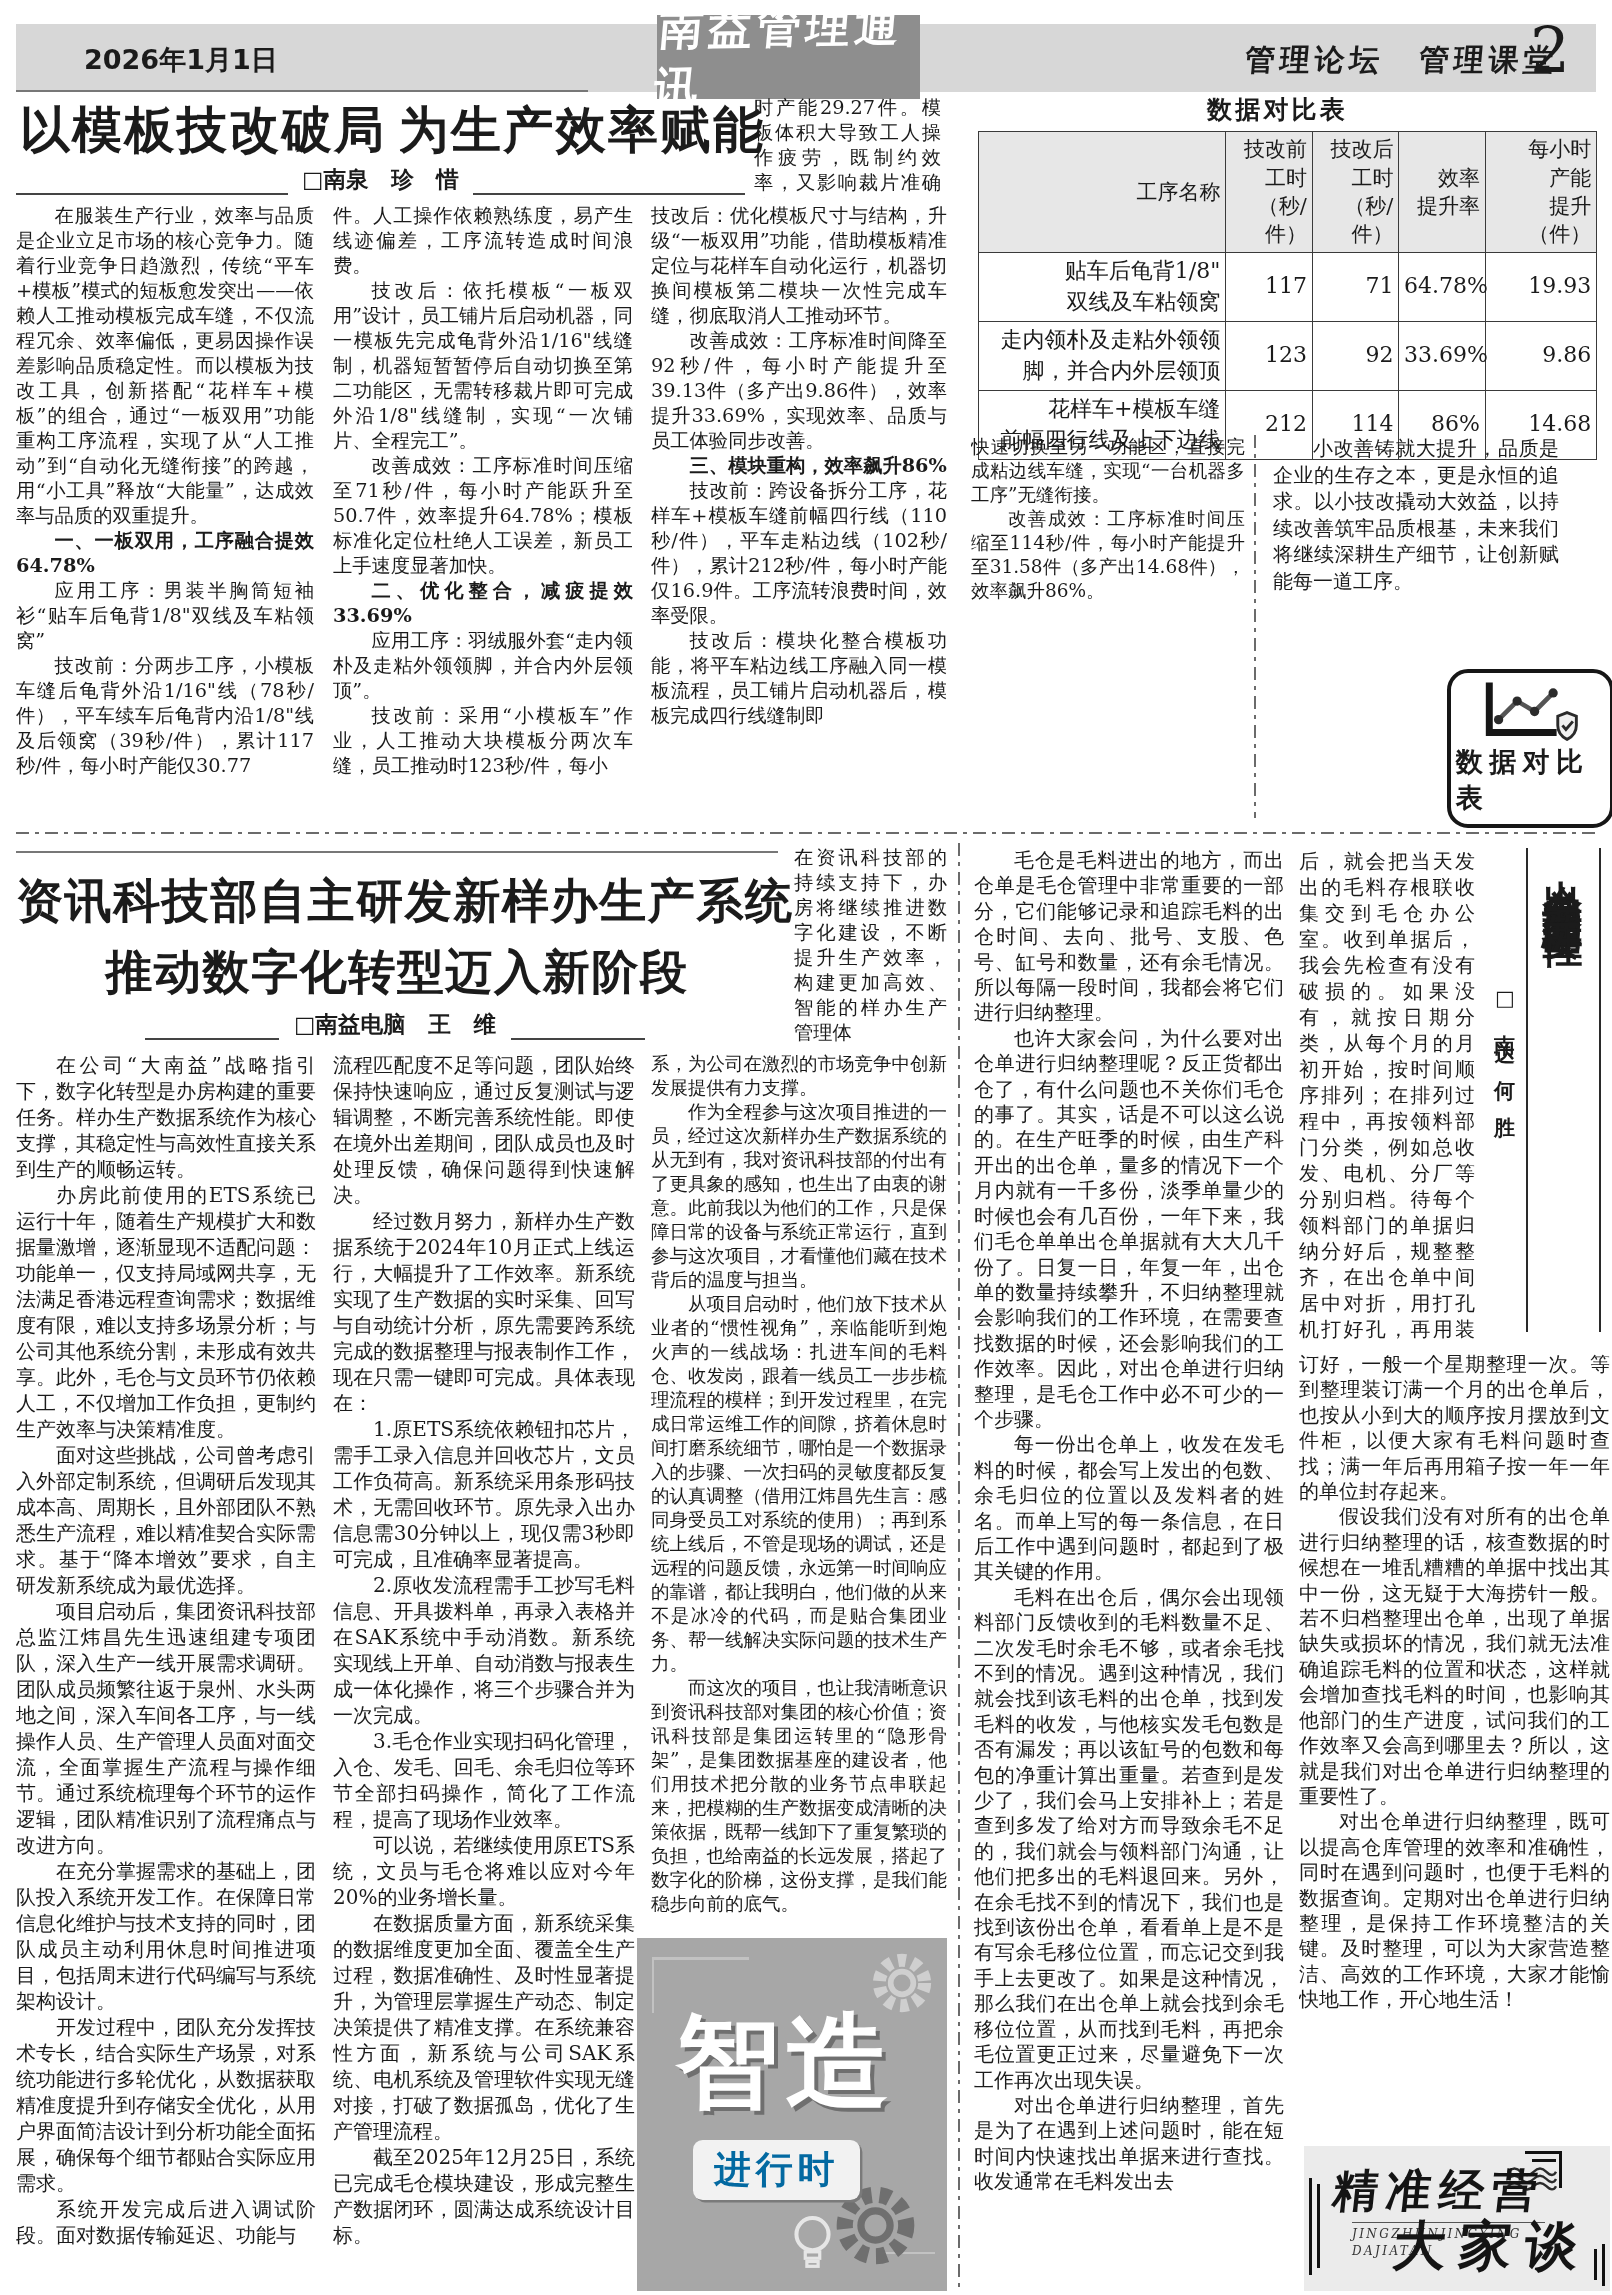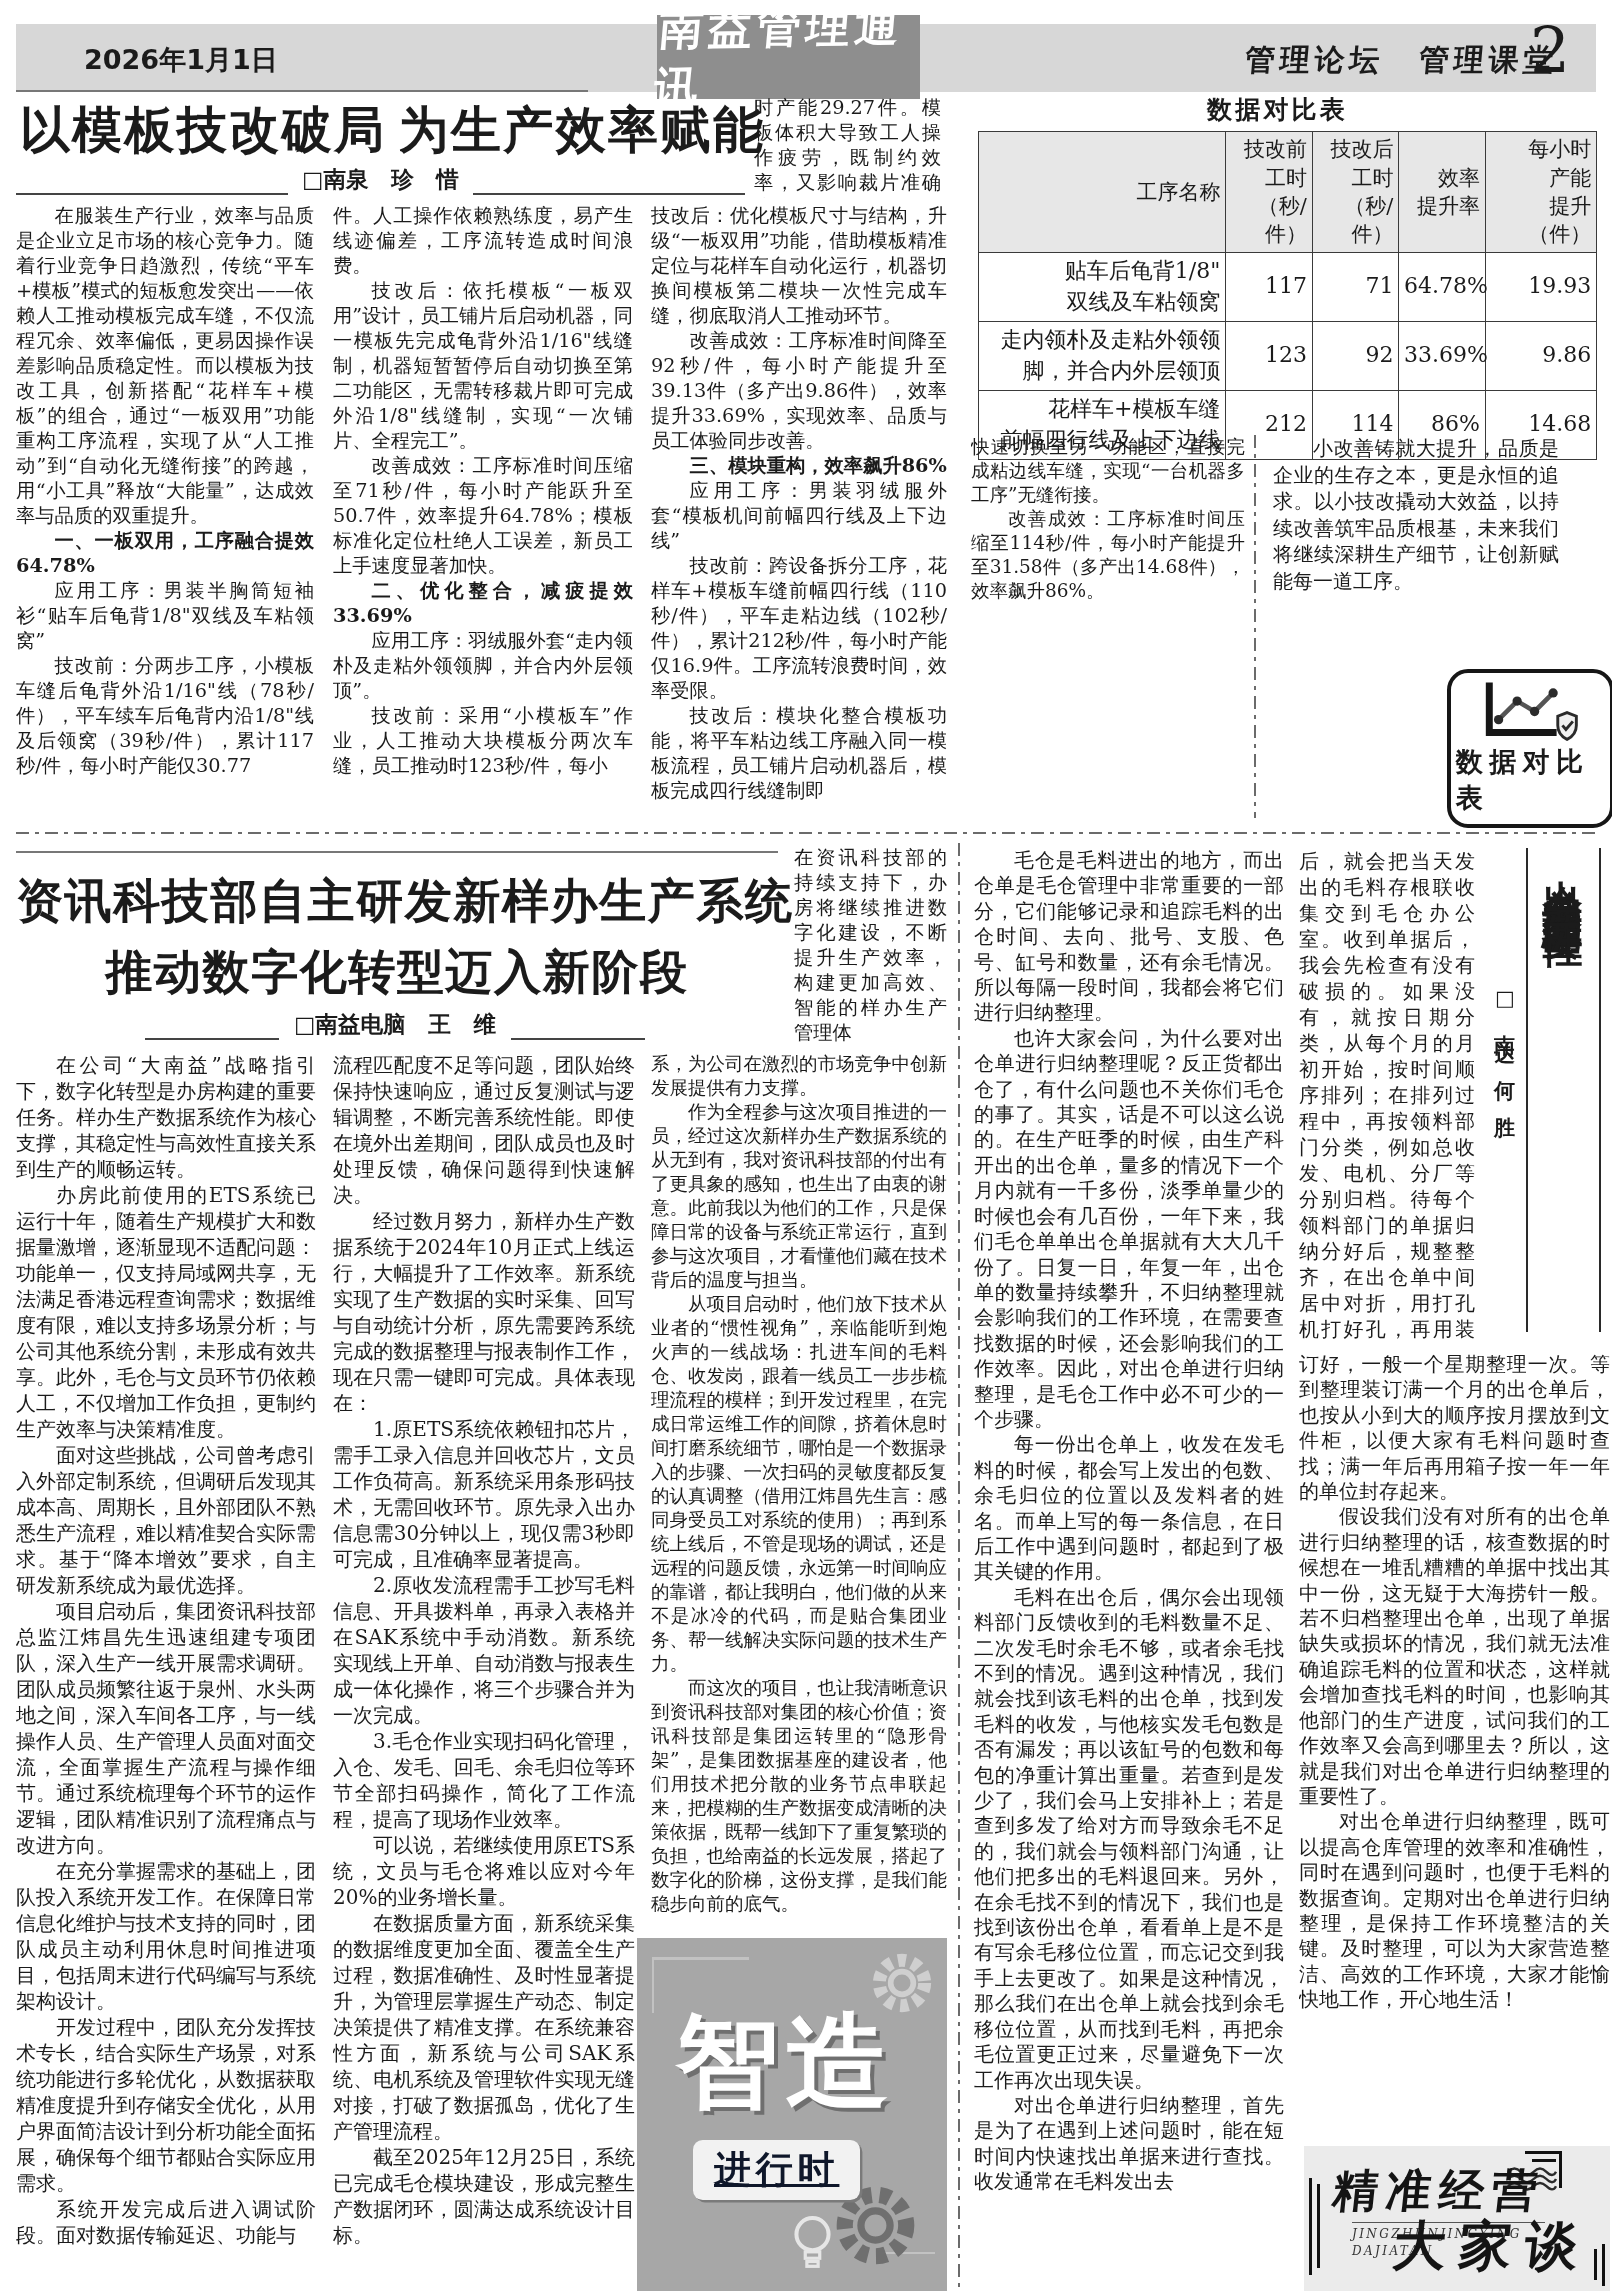--- a/index.html
+++ b/index.html
@@ -41,21 +41,21 @@
 
   
   .kongben{border:4.8px solid #161616;border-radius:21px;background:#fff;display:flex;flex-direction:column;align-items:center;justify-content:flex-end;padding:6.4px 4.8px 8px;}
   .kongben .lab{font-size:27px;font-weight:800;letter-spacing:6.4px;font-family:"DejaVu Sans","Liberation Sans",sans-serif;}
 
   
   .zhizao{background:#a7a7a7;overflow:hidden;}
   .zz-big{position:absolute;left:39px;top:56px;font-size:103px;font-weight:900;color:#ffffff;
           text-shadow:4px 4px 0 #6f6f6f;font-family:"DejaVu Sans","Liberation Sans",sans-serif;letter-spacing:6.4px;}
   .zz-pill{position:absolute;left:56px;top:202px;background:#f2f2f2;border-radius:9.7px;padding:4.8px 21px;
-           font-size:37px;font-weight:800;color:#0f172a;letter-spacing:4.8px;box-shadow:2.4px 2.4px 0 #7a7a7a;text-decoration:underline;}
+           font-size:37px;font-weight:800;color:#0369a1;letter-spacing:4.8px;box-shadow:2.4px 2.4px 0 #7a7a7a;}
   .zz-line{position:absolute;background:#c2c2c2;}
 
   
   .jingzhun{background:#ebebeb;overflow:hidden;}
   .jz1{position:absolute;left:29px;top:14.5px;font-size:45px;font-weight:900;letter-spacing:8px;transform:skewX(-6deg);color:#141414;}
   .jz-latin{position:absolute;left:48px;top:76px;font-size:12px;font-style:italic;letter-spacing:2.4px;color:#333;border-top:1.6px solid #555;padding-top:3.2px;width:193px;line-height:1.4;}
   .jz2{position:absolute;right:19.3px;bottom:8px;font-size:53px;font-weight:900;letter-spacing:13px;transform:skewX(-6deg);color:#141414;}
   .bracket{position:absolute;width:44px;height:44px;}
   .bracket i,.bracket b{position:absolute;display:block;}
 
@@ -105,21 +105,20 @@
       <p>技改后：依托模板“一板双用”设计，员工铺片后启动机器，同一模板先完成龟背外沿1/16"线缝制，机器短暂暂停后自动切换至第二功能区，无需转移裁片即可完成外沿1/8"线缝制，实现“一次铺片、全程完工”。</p>
       <p>改善成效：工序标准时间压缩至71秒/件，每小时产能跃升至50.7件，效率提升64.78%；模板标准化定位杜绝人工误差，新员工上手速度显著加快。</p>
       <p class="sub">二、优化整合，减疲提效33.69%</p>
       <p>应用工序：羽绒服外套“走内领朴及走粘外领领脚，并合内外层领顶”。</p>
       <p>技改前：采用“小模板车”作业，人工推动大块模板分两次车缝，员工推动时123秒/件，每小</p>
     </div>
   <div class="abs col cont" style="left:651px;top:203px;width:296px;height:625px;font-size:19.3px;line-height:25px;">
       <p>技改后：优化模板尺寸与结构，升级“一板双用”功能，借助模板精准定位与花样车自动化运行，机器切换间模板第二模块一次性完成车缝，彻底取消人工推动环节。</p>
       <p>改善成效：工序标准时间降至92秒/件，每小时产能提升至39.13件（多产出9.86件），效率提升33.69%，实现效率、品质与员工体验同步改善。</p>
       <p class="sub">三、模块重构，效率飙升86%</p>
-      <p>应用工序：男装羽绒服外套“模板机间前幅四行线及上下边线”</p>
       <p>技改前：跨设备拆分工序，花样车+模板车缝前幅四行线（110秒/件），平车走粘边线（102秒/件），累计212秒/件，每小时产能仅16.9件。工序流转浪费时间，效率受限。</p>
       <p>技改后：模块化整合模板功能，将平车粘边线工序融入同一模板流程，员工铺片启动机器后，模板完成四行线缝制即</p>
     </div>
 
   <div class="abs tbl-title" style="left:955px;top:93px;width:645px;">数据对比表</div>
   <div class="abs" style="left:978px;top:131px;width:619px;height:297px;">
     <table class="cmp">
       <colgroup>
           <col style="width:40%">
           <col style="width:14%">

